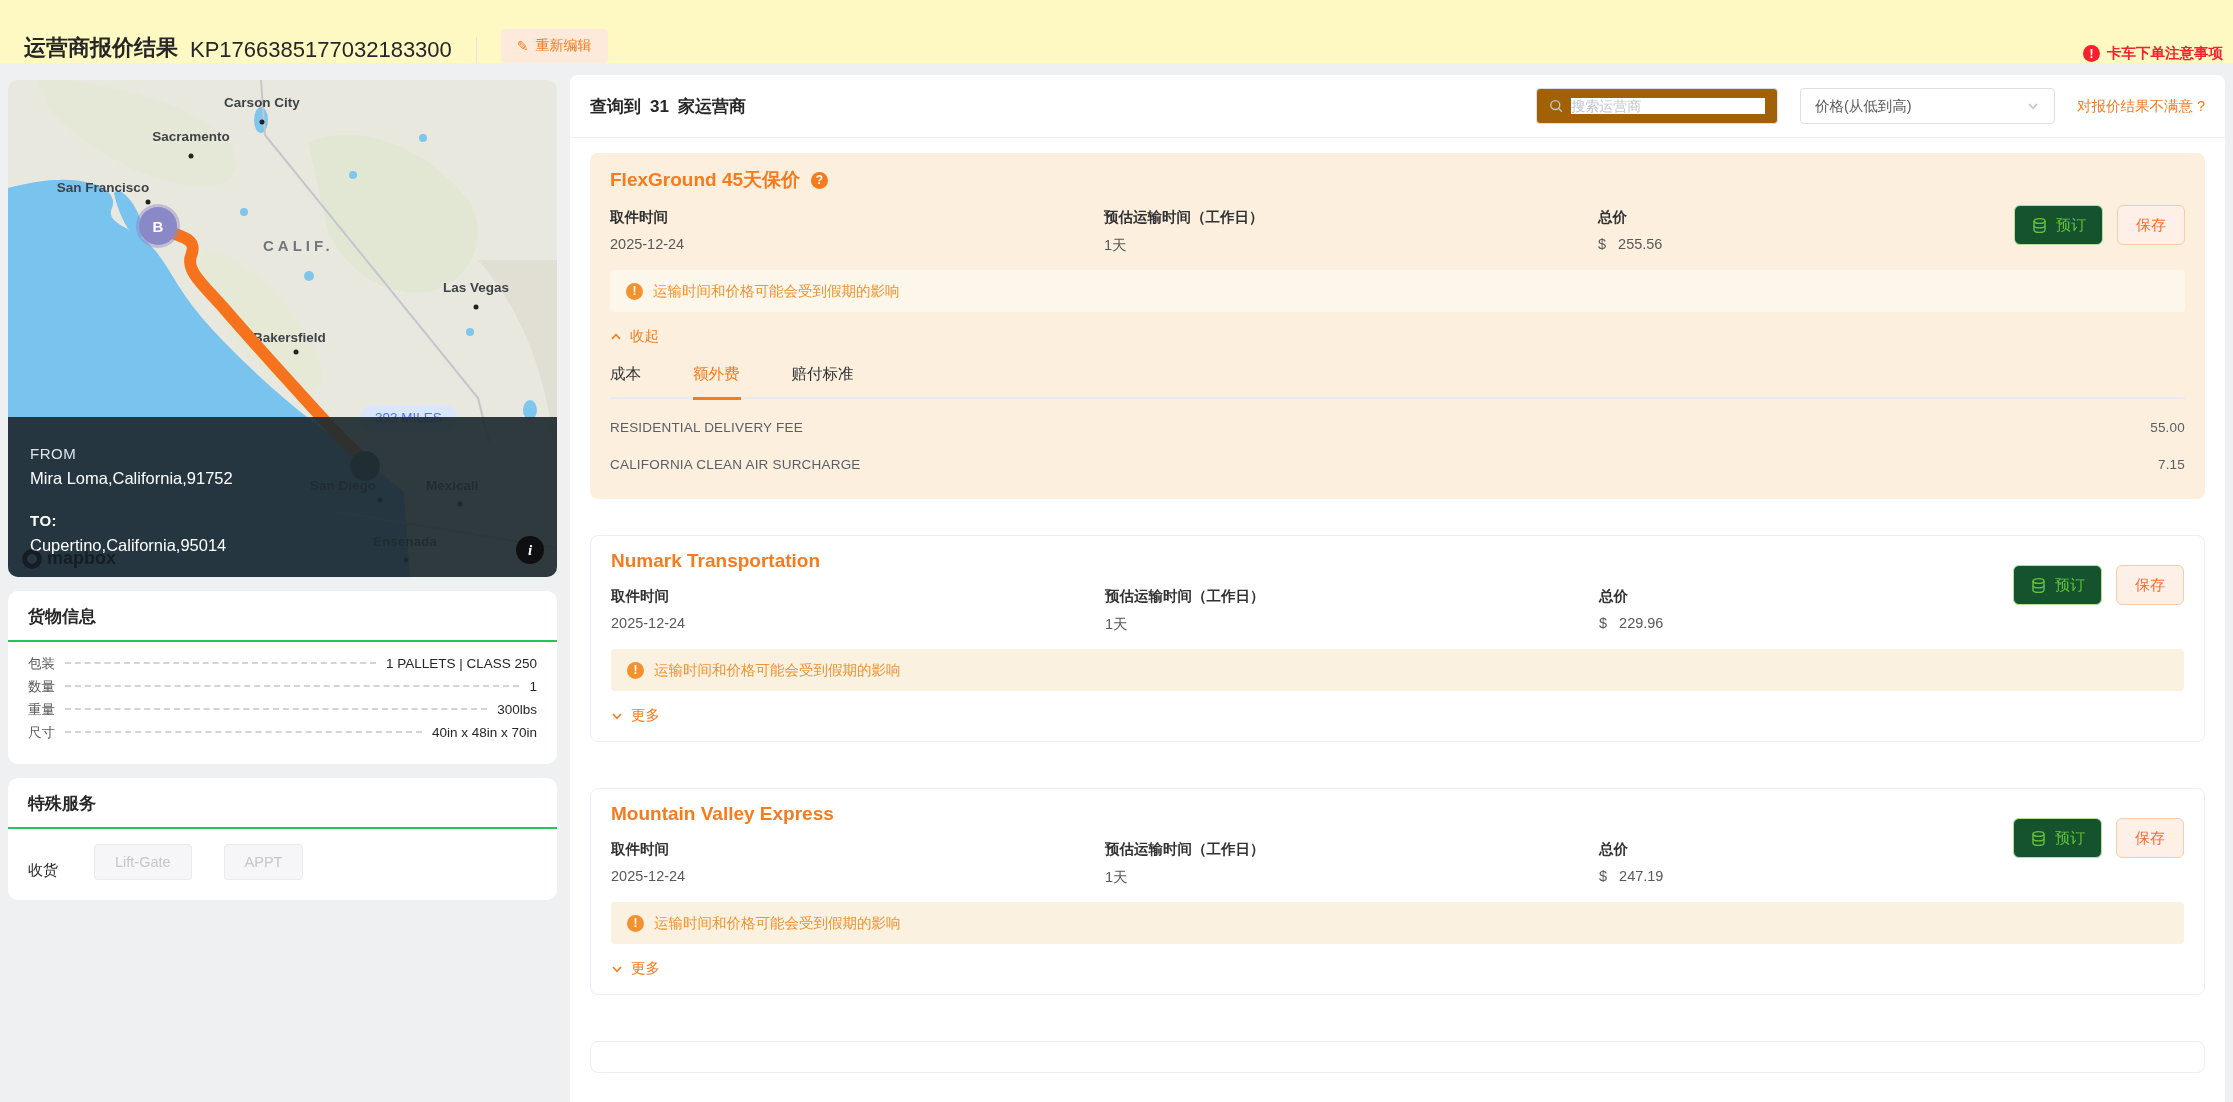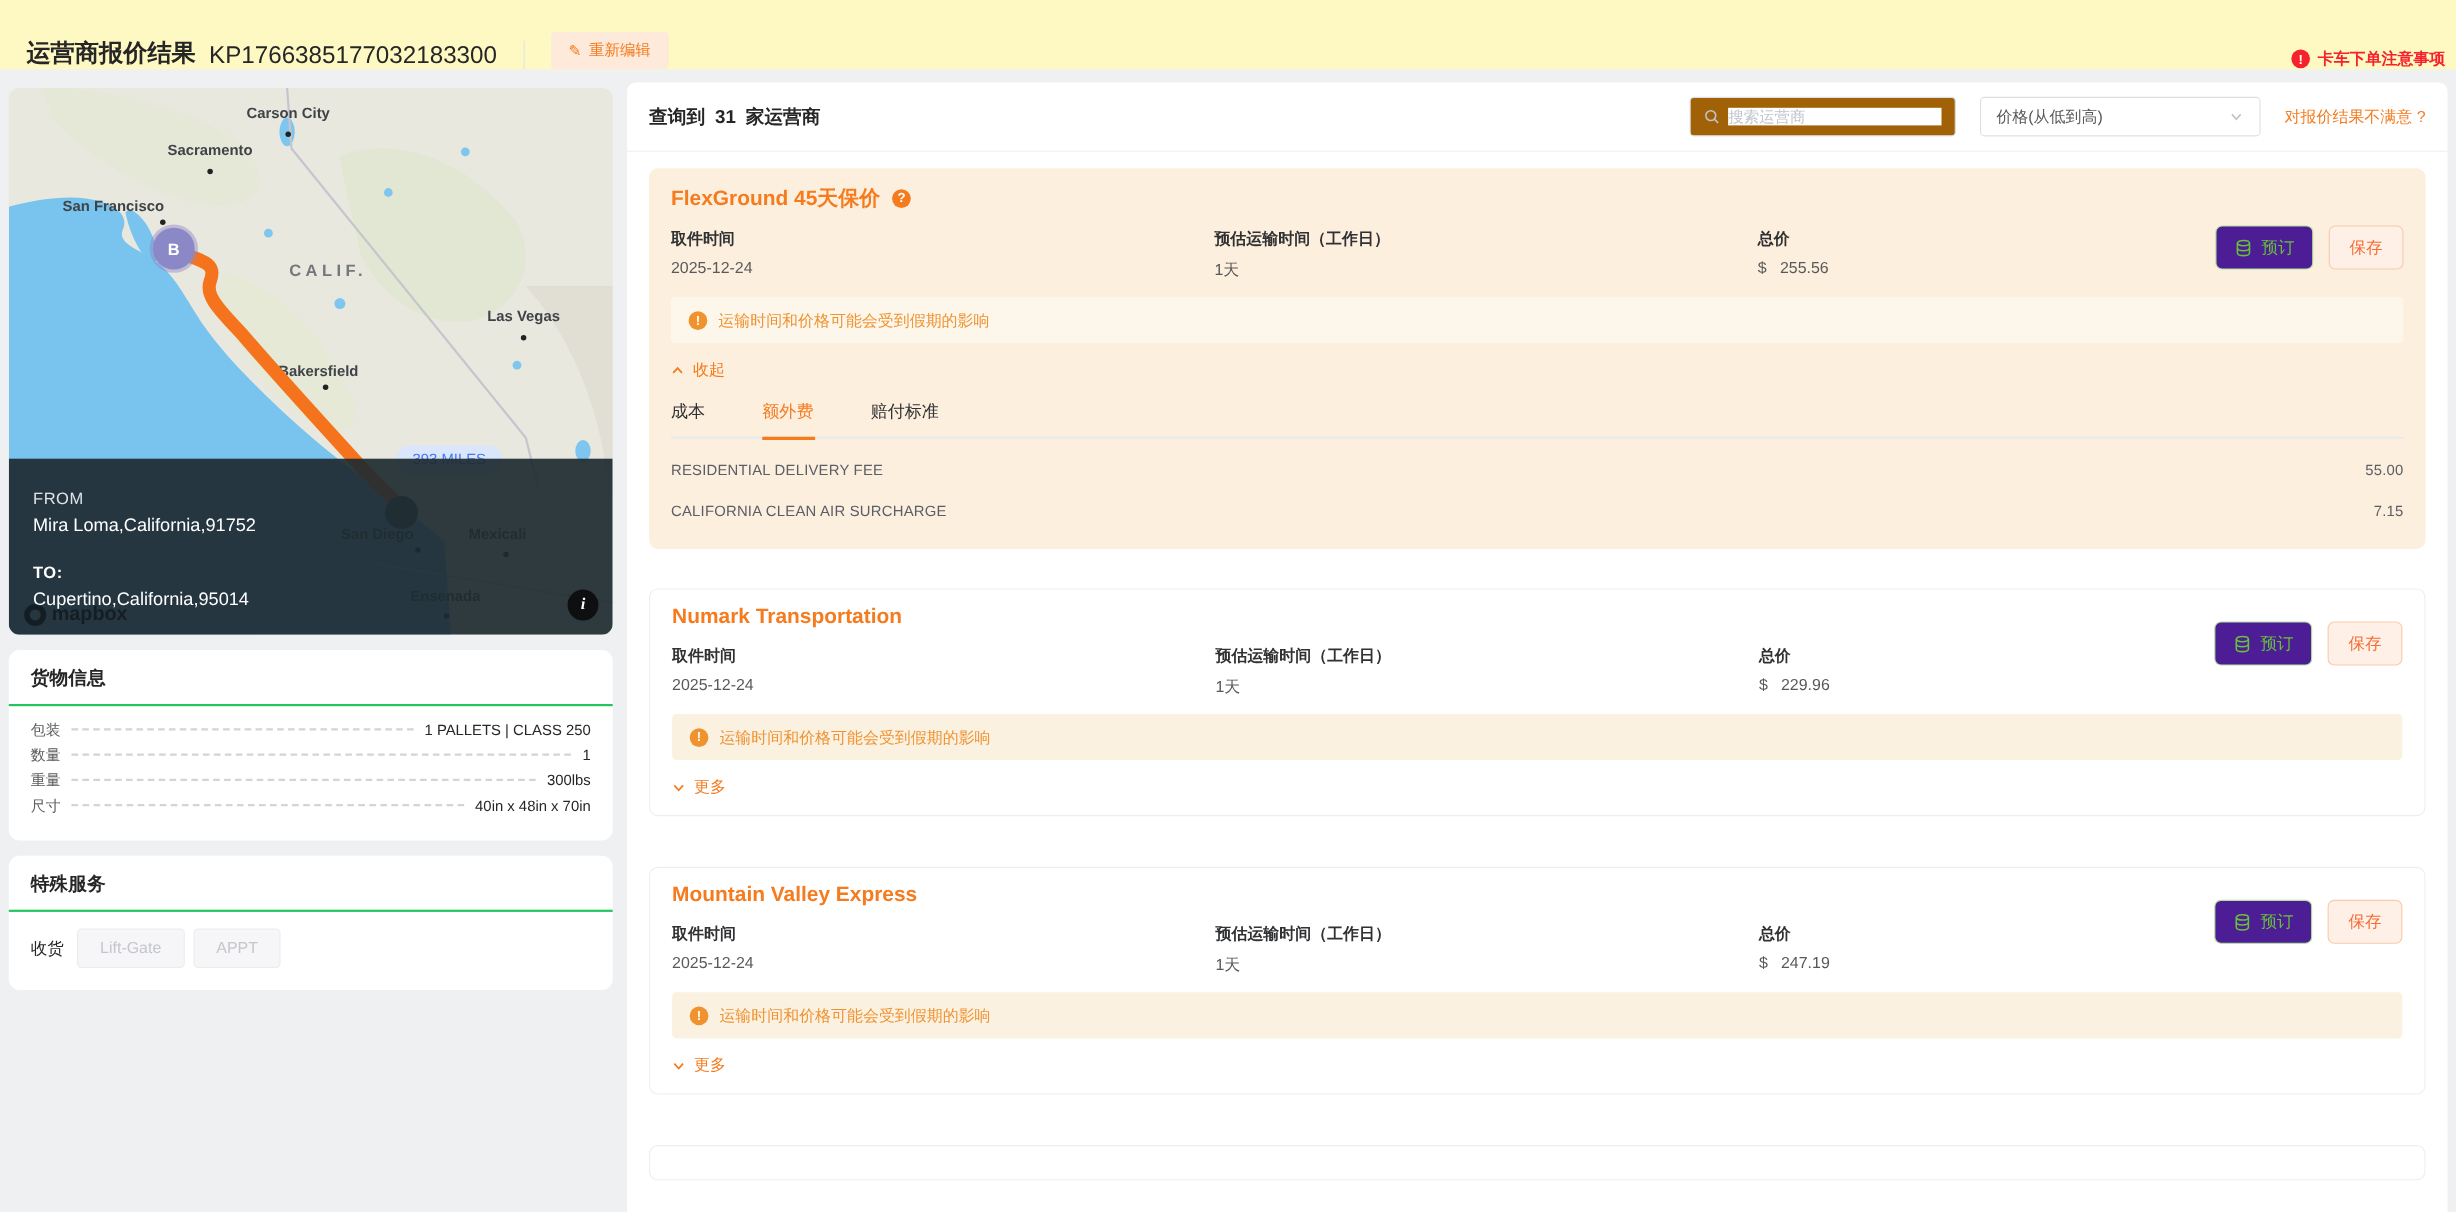--- a/index.html
+++ b/index.html
@@ -40,21 +40,21 @@
                  color:rgba(0,0,0,.45); font-size:18px; font-weight:700; }
   .mapbox-mark .mb-circle { width:20px; height:20px; border-radius:50%; border:5px solid rgba(0,0,0,.45); }
 
   .side-card { background:#fff; border-radius:10px; margin-top:14px; }
   .side-title { padding:14px 20px 12px; font-size:17px; font-weight:700; color:#262626; border-bottom:2px solid #22c55e; }
   .cargo-body { padding:13px 20px 17px; }
   .cargo-row { display:flex; align-items:baseline; height:23px; font-size:13.5px; }
   .cargo-label { color:#595959; white-space:nowrap; }
   .cargo-dashes { flex:1; border-bottom:2px dashed #d4d4d4; margin:0 10px; transform:translateY(-4px); }
   .cargo-value { color:#262626; white-space:nowrap; }
-  .special-body { padding:15px 20px 20px; display:flex; align-items:center; }
+  .special-body { padding:15px 20px 20px; display:flex; align-items:flex-end;gap:24px; }
   .special-label { font-size:15px; color:#262626; margin-right:4px; }
   .tag { height:36px; padding:0 20px; display:flex; align-items:center; background:#f6f6f8;
          border:1px solid #ebebee; border-radius:4px; color:#c3c6cc; font-size:14.5px; margin-left:8px; }
 
   
   .panel { position:absolute; left:570px; top:75px; width:1655px; height:1027px; background:#fff;
            border-radius:8px 8px 0 0; overflow:hidden; }
   .panel-head { height:63px; display:flex; align-items:center; padding:0 20px; border-bottom:1px solid #f0f0f0; }
   .result-count { font-size:17px; font-weight:600; color:#262626; display:flex; gap:9px; align-items:baseline; }
   .head-right { margin-left:auto; display:flex; align-items:center; }
@@ -75,21 +75,21 @@
   .carrier-name { font-size:19px; font-weight:700; color:#f57b1f; display:flex; align-items:center; gap:11px; margin-top:0; }
   .help-icon { width:17px; height:17px; border-radius:50%; background:#f57b1f; color:#fff; font-size:12px;
                font-weight:700; display:flex; align-items:center; justify-content:center; cursor:pointer; }
   .info-row { display:flex; margin-top:15px;gap:24px; }
   .icol { width:470px; }
   .ilab { font-size:14.5px; font-weight:700; color:#303133; }
   .ival { font-size:14.5px; color:#595959; margin-top:9px; display:flex; gap:12px; }
   .card-actions { position:absolute; right:20px; display:flex; gap:14px; }
   .featured .card-actions { top:52px; }
   .plain .card-actions { top:29px; }
-  .btn-book { height:40px; padding:0 16px; background:#4c1d95; border:1px solid #b3e19d; border-radius:6px;
+  .btn-book { height:40px; padding:0 16px; background:#14532d; border:1px solid #b3e19d; border-radius:6px;
               color:#67c23a; font-size:15px; display:flex; align-items:center; gap:8px; cursor:pointer; }
   .btn-save { height:40px; padding:0 18px; background:#fef0e6; border:1px solid #f8cbaa; border-radius:6px;
               color:#f56c35; font-size:15px; display:flex; align-items:center; cursor:pointer; }
   .warnbar { margin-top:15px; height:42px; border-radius:4px; display:flex; align-items:center;
              padding:0 16px; gap:10px; font-size:14.5px; color:#ef9332; }
   .featured .warnbar { background:#fdf6ea; }
   .plain .warnbar { background:#fbf1e1; }
   .warn-icon { width:17px; height:17px; min-width:17px; border-radius:50%; background:#f0932f; color:#fff;
                font-size:12px; font-weight:700; display:flex; align-items:center; justify-content:center; }
   .toggle-link { margin-top:15px; color:#f57b1f; font-size:14.5px; display:flex; align-items:center;

